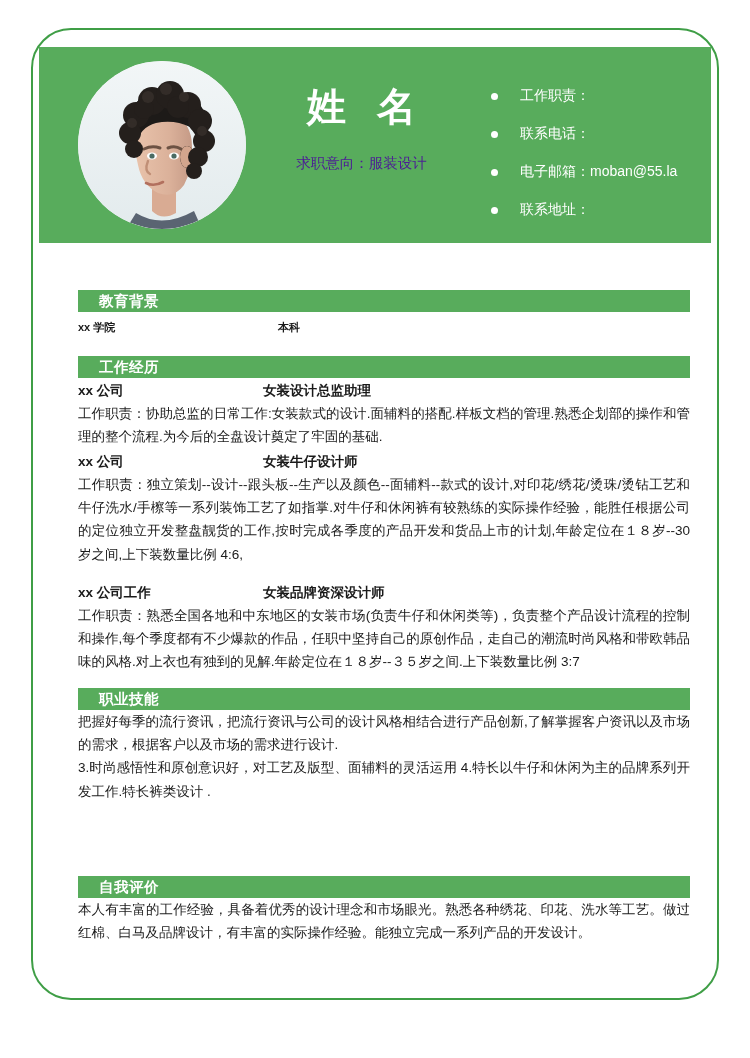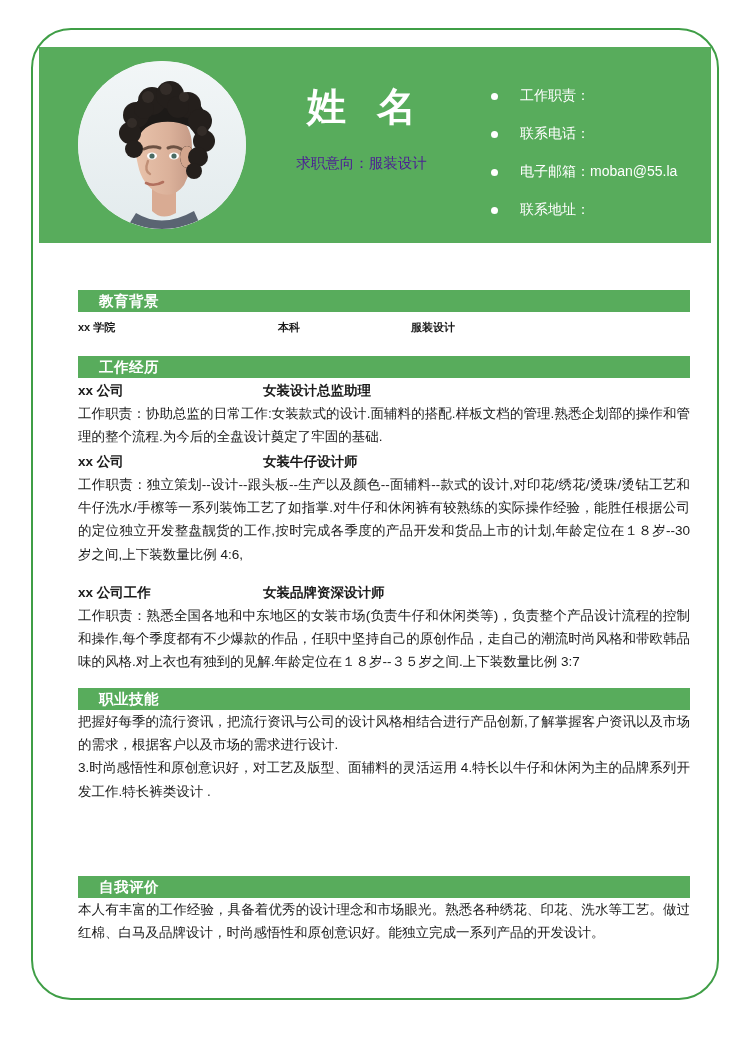--- a/index.html
+++ b/index.html
@@ -249,21 +249,20 @@
     </ul>
   </div>
 
   <div class="section" style="top:290px;">
     <div class="bar">
       <span class="bar-title">教育背景</span>
     </div>
     <div class="row3">
       <span class="c1">xx 学院</span>
       <span class="c2">本科</span>
-      <span class="c3">服装设计</span>
     </div>
   </div>
 
   <div class="section" style="top:356px;">
     <div class="bar">
       <span class="bar-title">工作经历</span>
     </div>
 
     <div class="para-block">
       <div class="job-head">
@@ -297,16 +296,16 @@
       <span class="bar-title">职业技能</span>
     </div>
     <div class="para">把握好每季的流行资讯，把流行资讯与公司的设计风格相结合进行产品创新,了解掌握客户资讯以及市场的需求，根据客户以及市场的需求进行设计.</div>
     <div class="para">3.时尚感悟性和原创意识好，对工艺及版型、面辅料的灵活运用 4.特长以牛仔和休闲为主的品牌系列开发工作.特长裤类设计 .</div>
   </div>
 
   <div class="section" style="top:876px;">
     <div class="bar">
       <span class="bar-title">自我评价</span>
     </div>
-    <div class="para">本人有丰富的工作经验，具备着优秀的设计理念和市场眼光。熟悉各种绣花、印花、洗水等工艺。做过红棉、白马及品牌设计，时尚感悟性和原创意识好。能独立完成一系列产品的开发设计。</div>
+    <div class="para">本人有丰富的工作经验，具备着优秀的设计理念和市场眼光。熟悉各种绣花、印花、洗水等工艺。做过红棉、白马及品牌设计，有丰富的实际操作经验。能独立完成一系列产品的开发设计。</div>
   </div>
 
 </div>
 
 </body></html>

